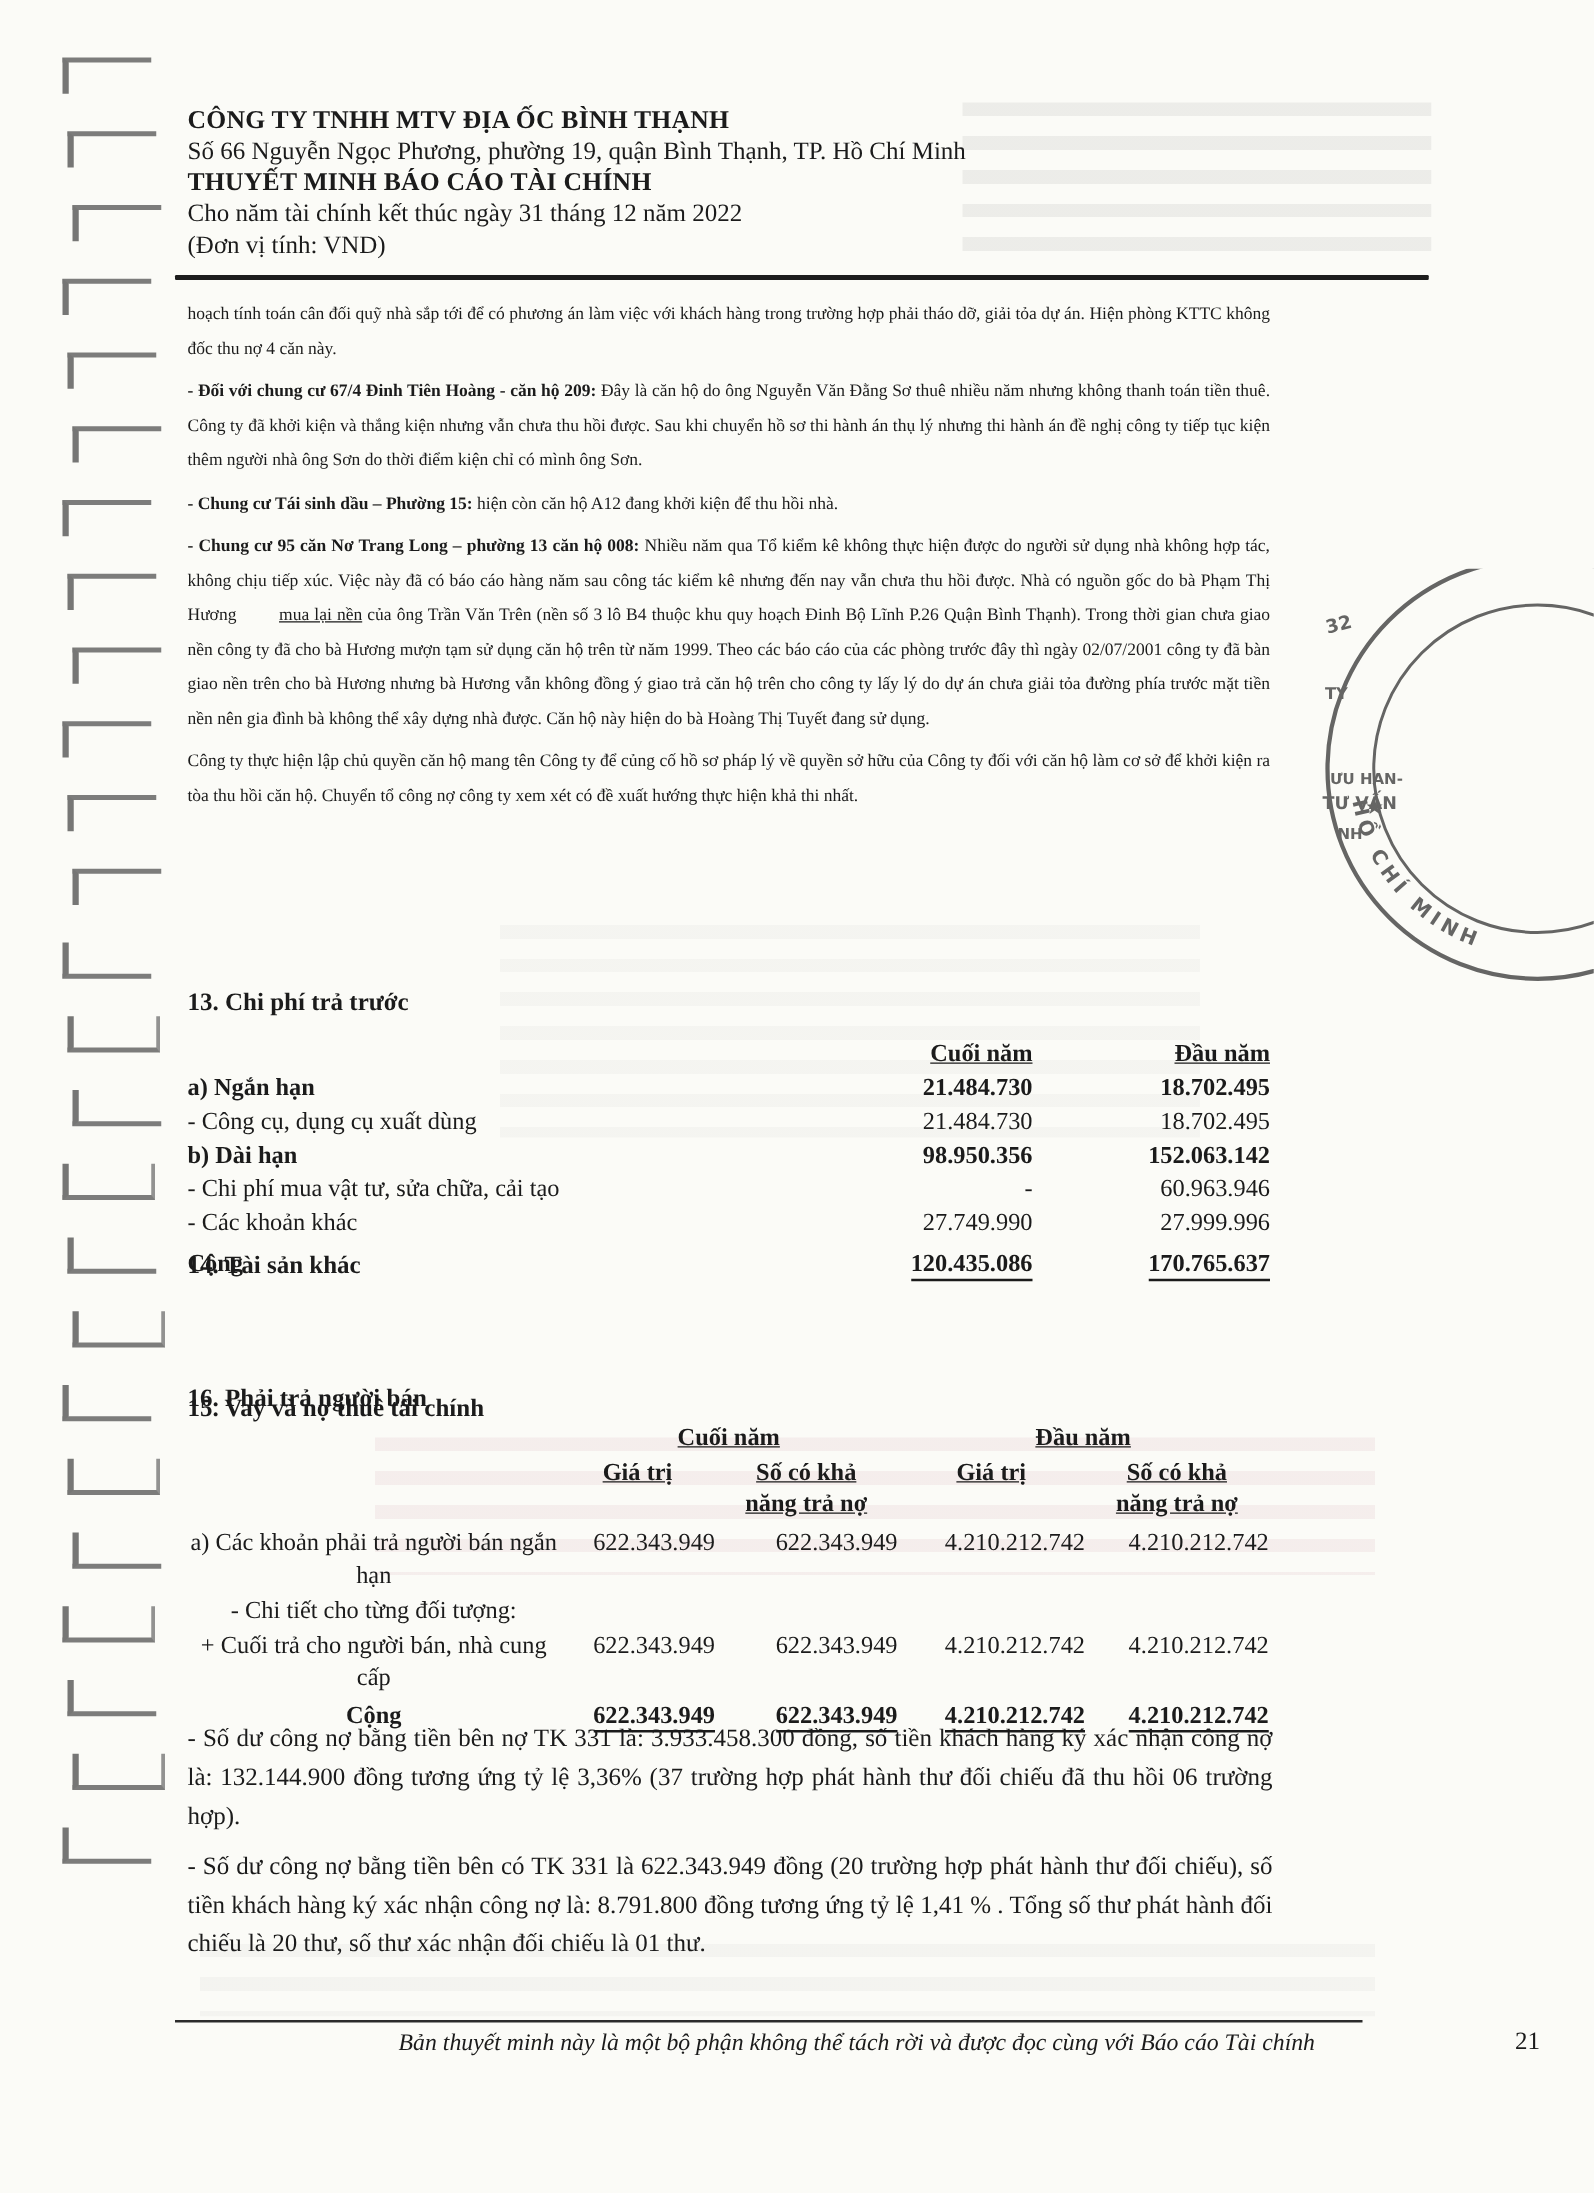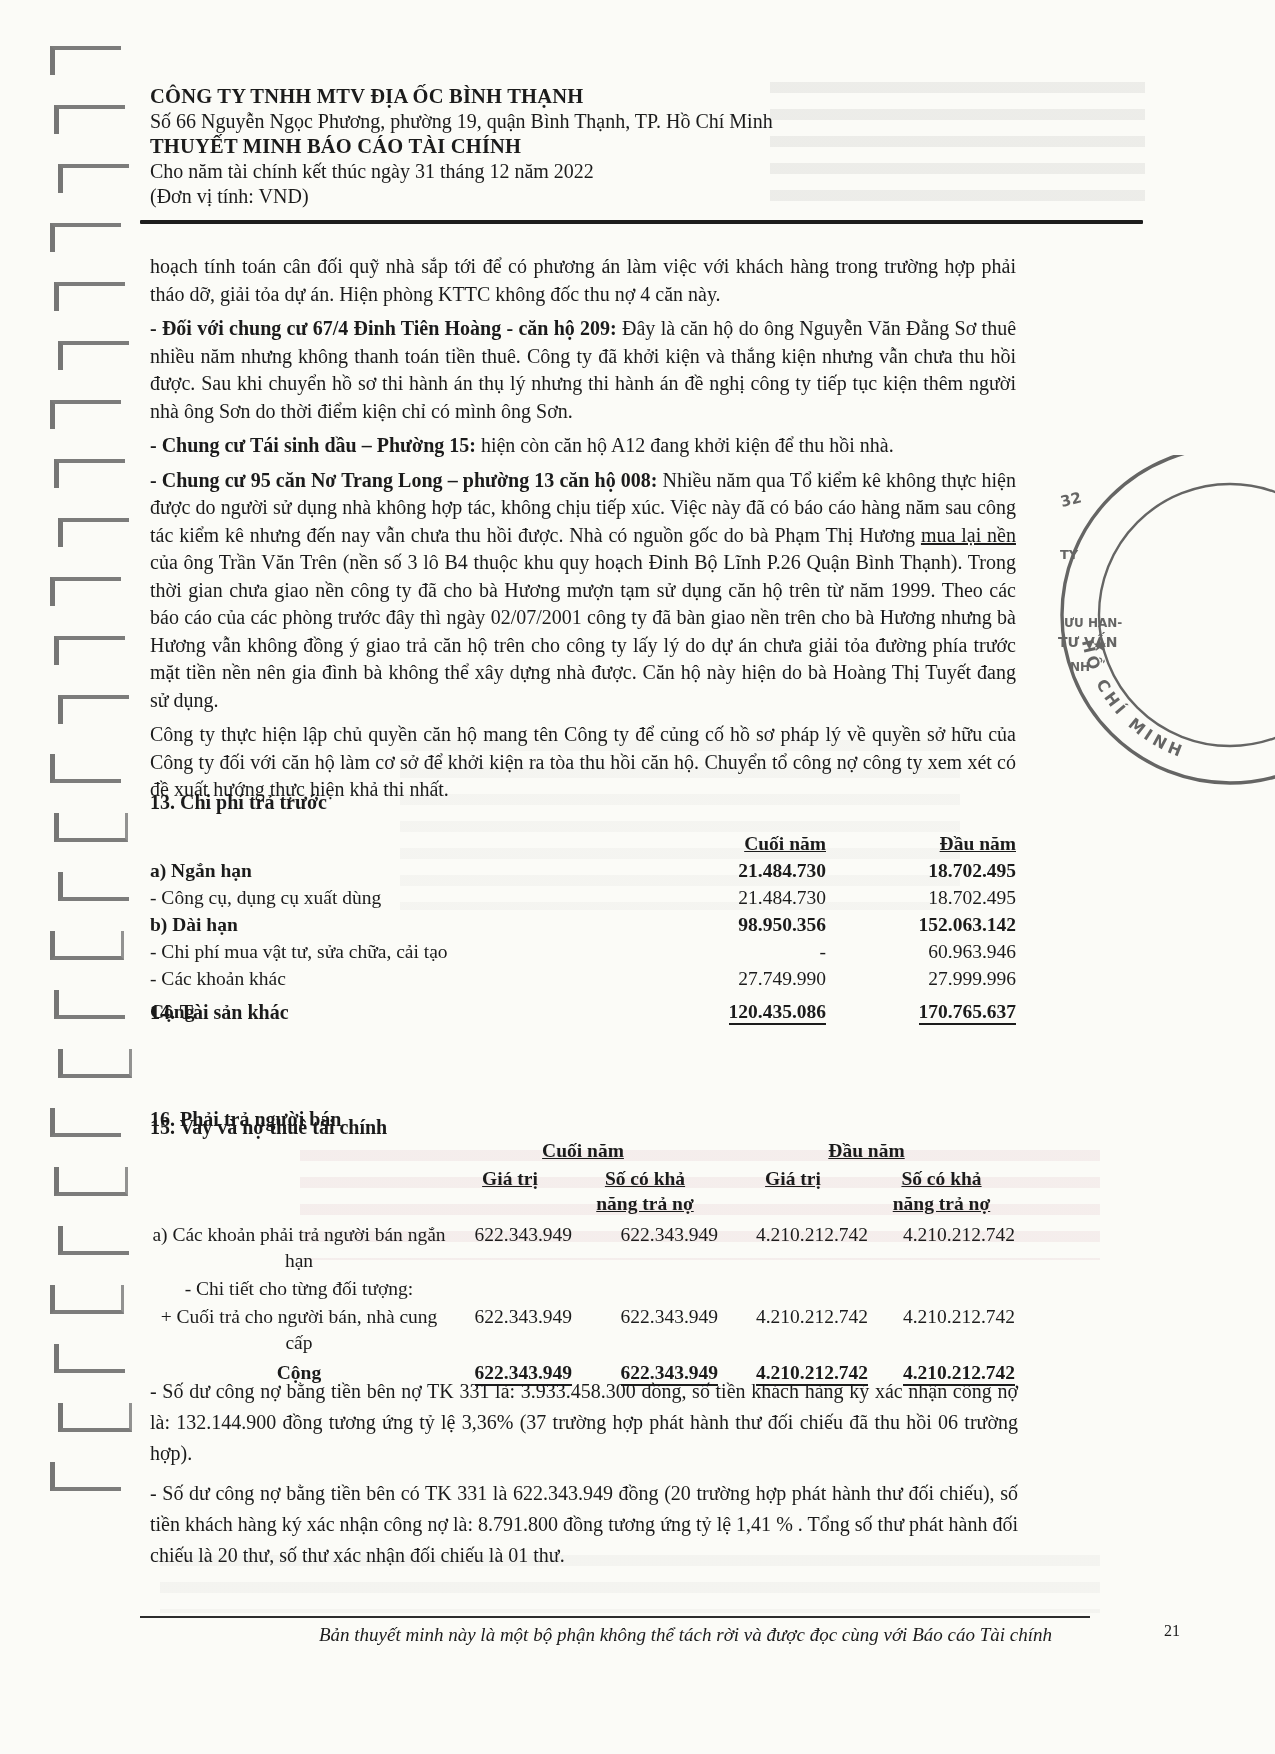--- a/index.html
+++ b/index.html
@@ -8,24 +8,24 @@
     background:#fbfbf7;
     font-family:"Liberation Serif","DejaVu Serif",serif;
     color:#1b1b1b;
   }
   .abs{position:absolute;}
   
   #header-block{left:150px;top:84px;width:900px;line-height:25px;font-size:20px;}
   .h-bold{font-weight:bold;font-size:20.5px;letter-spacing:.2px;}
   #header-rule{left:140px;top:220px;width:1003px;height:4px;background:#1d1d1d;border-radius:1px;}
   
-  #paragraphs{left:150px;top:253px;width:866px;font-size:20px;line-height:27.5px;}
+  #paragraphs{left:150px;top:238px;width:866px;font-size:14px;line-height:27.5px;}
   #paragraphs p{margin:0 0 7px 0;text-align:justify;}
   .seg-b{font-weight:bold;}
-  .seg-u{text-decoration:underline;}
+  .seg-u{text-decoration:underline;margin-left:30px;}
   
   .sec-head{font-weight:bold;font-size:20px;}
   
   #sec13{left:150px;top:770px;width:866px;font-size:19.5px;margin-top:21px;}
   #t13{margin-top:16px;}
   .t13-row{display:flex;line-height:27px;}
   .t13-label{flex:1;}
   .t13-c1{width:180px;text-align:right;}
   .t13-c2{width:190px;text-align:right;}
   .hdr-u{font-weight:bold;text-decoration:underline;}
@@ -55,21 +55,21 @@
   .t16-s3{width:150px;}
   .t16-s4{width:147px;}
   .t16-row{margin-bottom:2px;}
   .t16-row.tot{margin-top:4px;}
   
   #notes{left:150px;top:1376px;width:868px;font-size:20px;line-height:31px;}
   #notes p{margin:0 0 9px 0;text-align:justify;}
   
   #footer-rule{left:140px;top:1616px;width:950px;height:2px;background:#2c2c2c;}
   #footer-note{left:152px;top:1624px;width:900px;font-style:italic;font-size:19px;text-align:right;}
-  #page-number{left:1164px;top:1622px;font-size:16px;}
+  #page-number{left:1212px;top:1622px;font-size:20px;}
   
   .mark{position:absolute;width:66px;height:25px;opacity:.72;}
   .mark.corner{border-top:4px solid #4c4c4c;border-left:5px solid #444;}
   .mark.ushape{border-bottom:4px solid #4c4c4c;border-left:5px solid #444;border-right:3px solid #6a6a6a;}
   .mark.lshape{border-bottom:4px solid #4c4c4c;border-left:5px solid #444;}
   
   .bleed{position:absolute;pointer-events:none;
     background:repeating-linear-gradient(180deg,rgba(110,110,110,.10) 0 11px,rgba(0,0,0,0) 11px 27px);}
   .bleed.pink{background:repeating-linear-gradient(180deg,rgba(190,120,140,.10) 0 11px,rgba(0,0,0,0) 11px 27px);}
   

